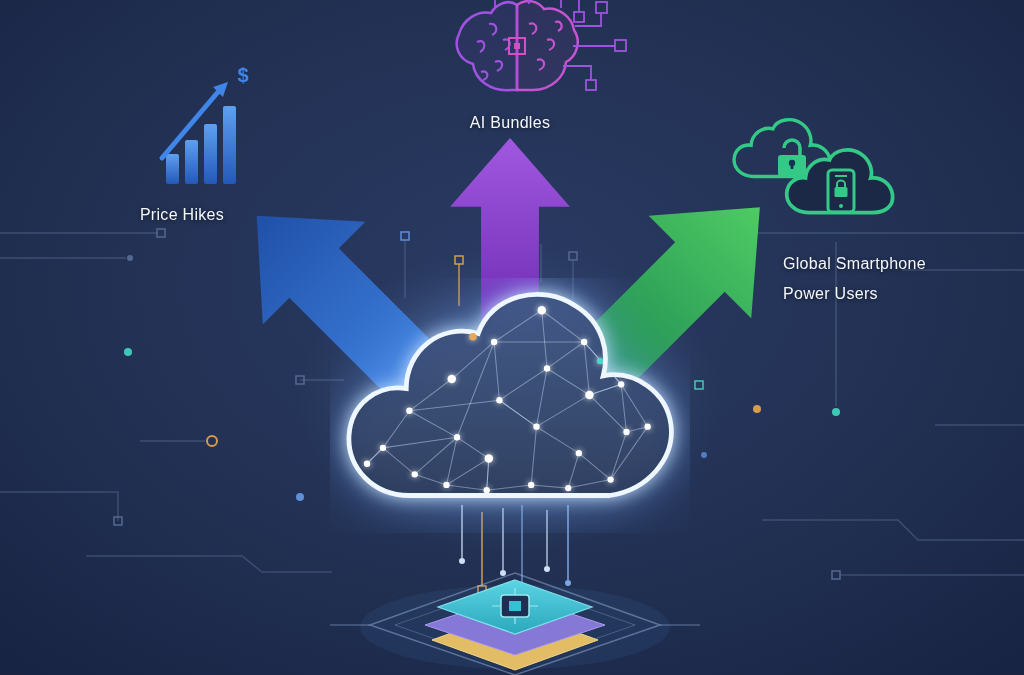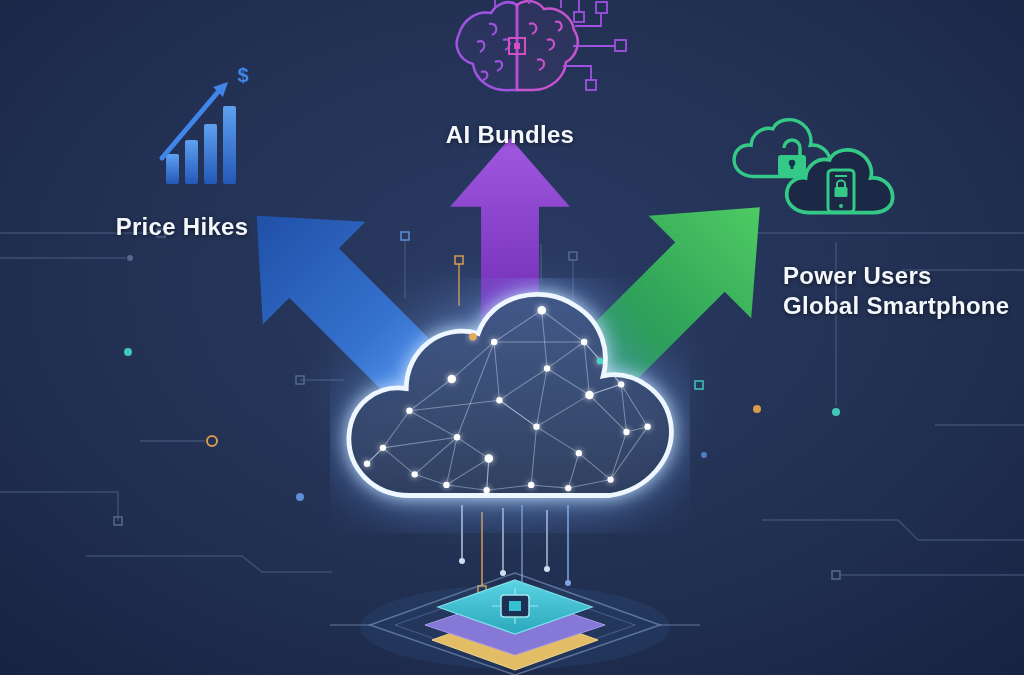--- a/index.html
+++ b/index.html
@@ -3,22 +3,22 @@
 <meta charset="utf-8">
 <style>
   html,body{margin:0;padding:0;background:#0d1527;}
   .stage{
     position:relative;width:1024px;height:675px;overflow:hidden;
     font-family:"Liberation Sans",sans-serif;
     background:radial-gradient(ellipse 980px 680px at 50% 42%, #2a3a63 0%, #223153 42%, #1a2646 70%, #121c37 100%);
   }
   .abs{position:absolute;}
   .label{
-    position:absolute;color:#f4f7fc;font-weight:700;letter-spacing:.3px;
-    text-shadow:0 1px 4px rgba(0,0,0,.55);font-size:24px;line-height:30px;margin-top:12px;
+    position:absolute;color:#f4f7fc;font-weight:400;letter-spacing:.3px;
+    text-shadow:0 1px 4px rgba(0,0,0,.55);font-size:16px;line-height:30px;
   }
   .label.center{text-align:center;}
   .cloud-halo{
     position:absolute;left:295px;top:245px;width:430px;height:310px;border-radius:50%;
     background:radial-gradient(ellipse at center, rgba(150,200,255,.26) 0%, rgba(150,200,255,.08) 45%, rgba(150,200,255,0) 70%);
     pointer-events:none;
   }
   .arrow{position:absolute;}
   .arrow-blue{left:263px;top:182px;transform:rotate(-45deg);}
   .arrow-green{left:600px;top:172px;transform:rotate(45deg);}
@@ -191,22 +191,22 @@
     <g>
       <rect x="100" y="70" width="26" height="42" rx="4" fill="none" stroke="#35c987" stroke-width="3"></rect>
       <path d="M107 76 H119" stroke="#35c987" stroke-width="2"></path>
       <circle cx="113" cy="106" r="2" fill="#35c987"></circle>
       <path d="M109,87 v-3 a4,3.4 0 0 1 8,0 v3" stroke="#35c987" stroke-width="2" fill="none"></path>
       <rect x="106.5" y="87" width="13" height="10" rx="1.5" fill="#35c987"></rect>
     </g>
   </svg>
 
   <div class="label" style="left:783px;top:249px;">
+    <div>Global Smartphone</div>
     <div>Power Users</div>
-    <div>Global Smartphone</div>
   </div>
 
   <svg class="abs cloud-svg" width="360" height="255" viewBox="0 0 340 240">
     <defs>
       <linearGradient id="gradCloudFill" x1="0" y1="0" x2="0" y2="1">
         <stop offset="0" stop-color="#3a5080"></stop>
           <stop offset="1" stop-color="#263556"></stop>
       </linearGradient>
       <clipPath id="cloudClip">
         <path d="M75,205 C40,205 16,178 18,148 C20,118 45,100 72,104 C72,68 104,42 140,52 C152,16 200,4 232,26 C258,42 264,70 258,92 C288,86 318,108 322,138 C326,170 300,200 264,205 Z"></path>

